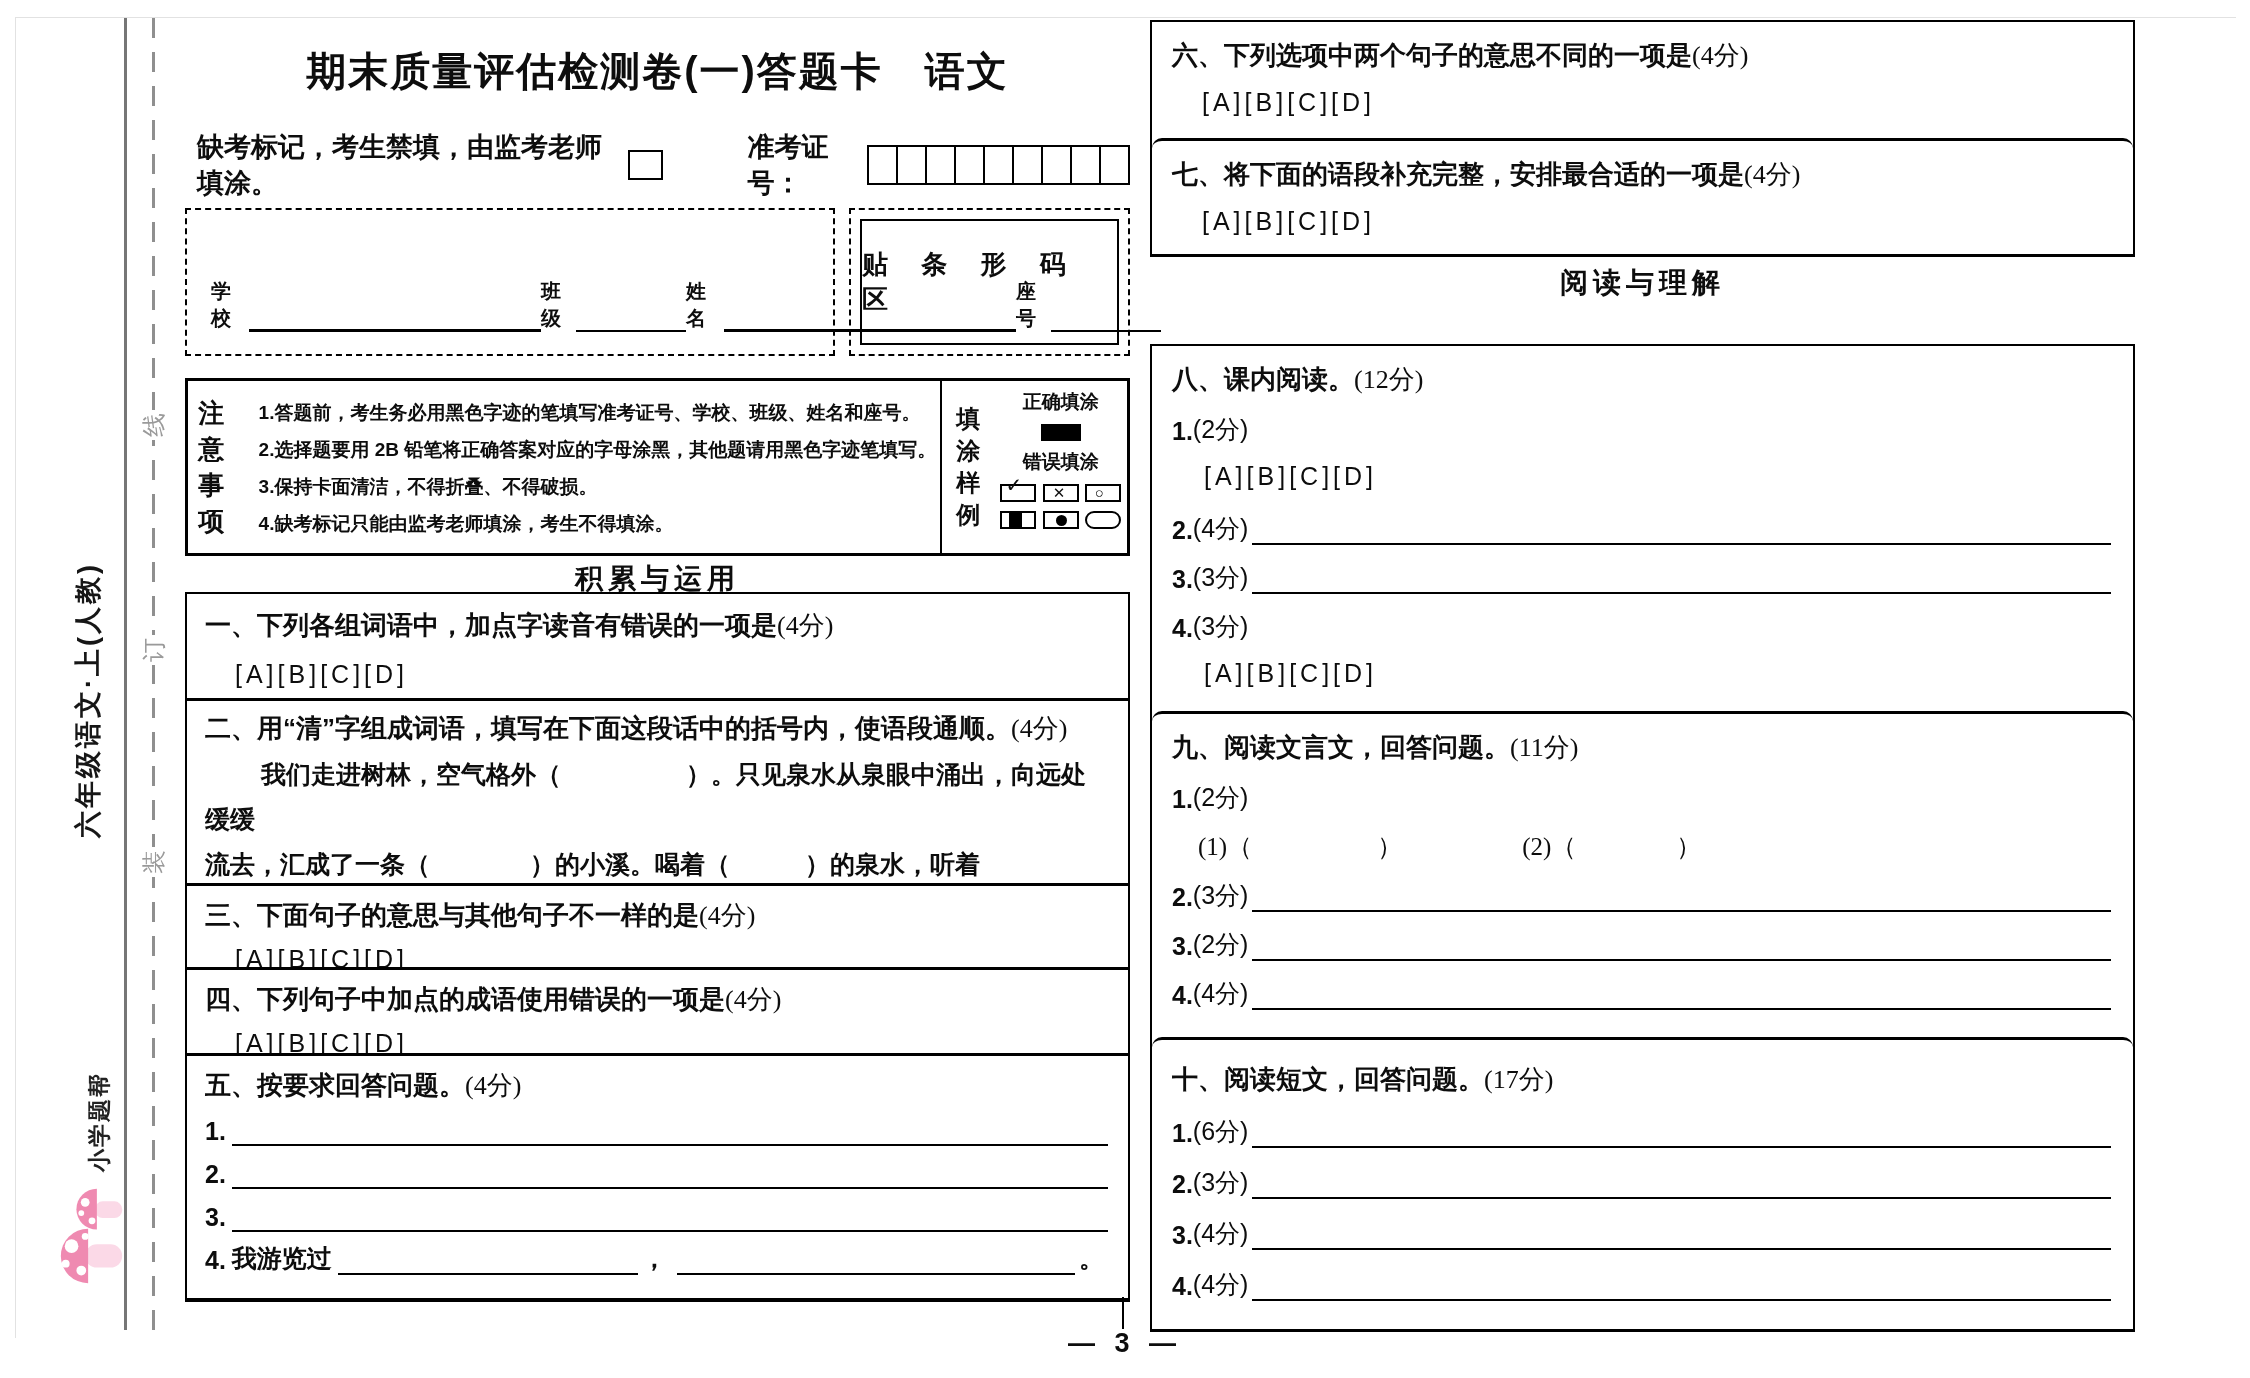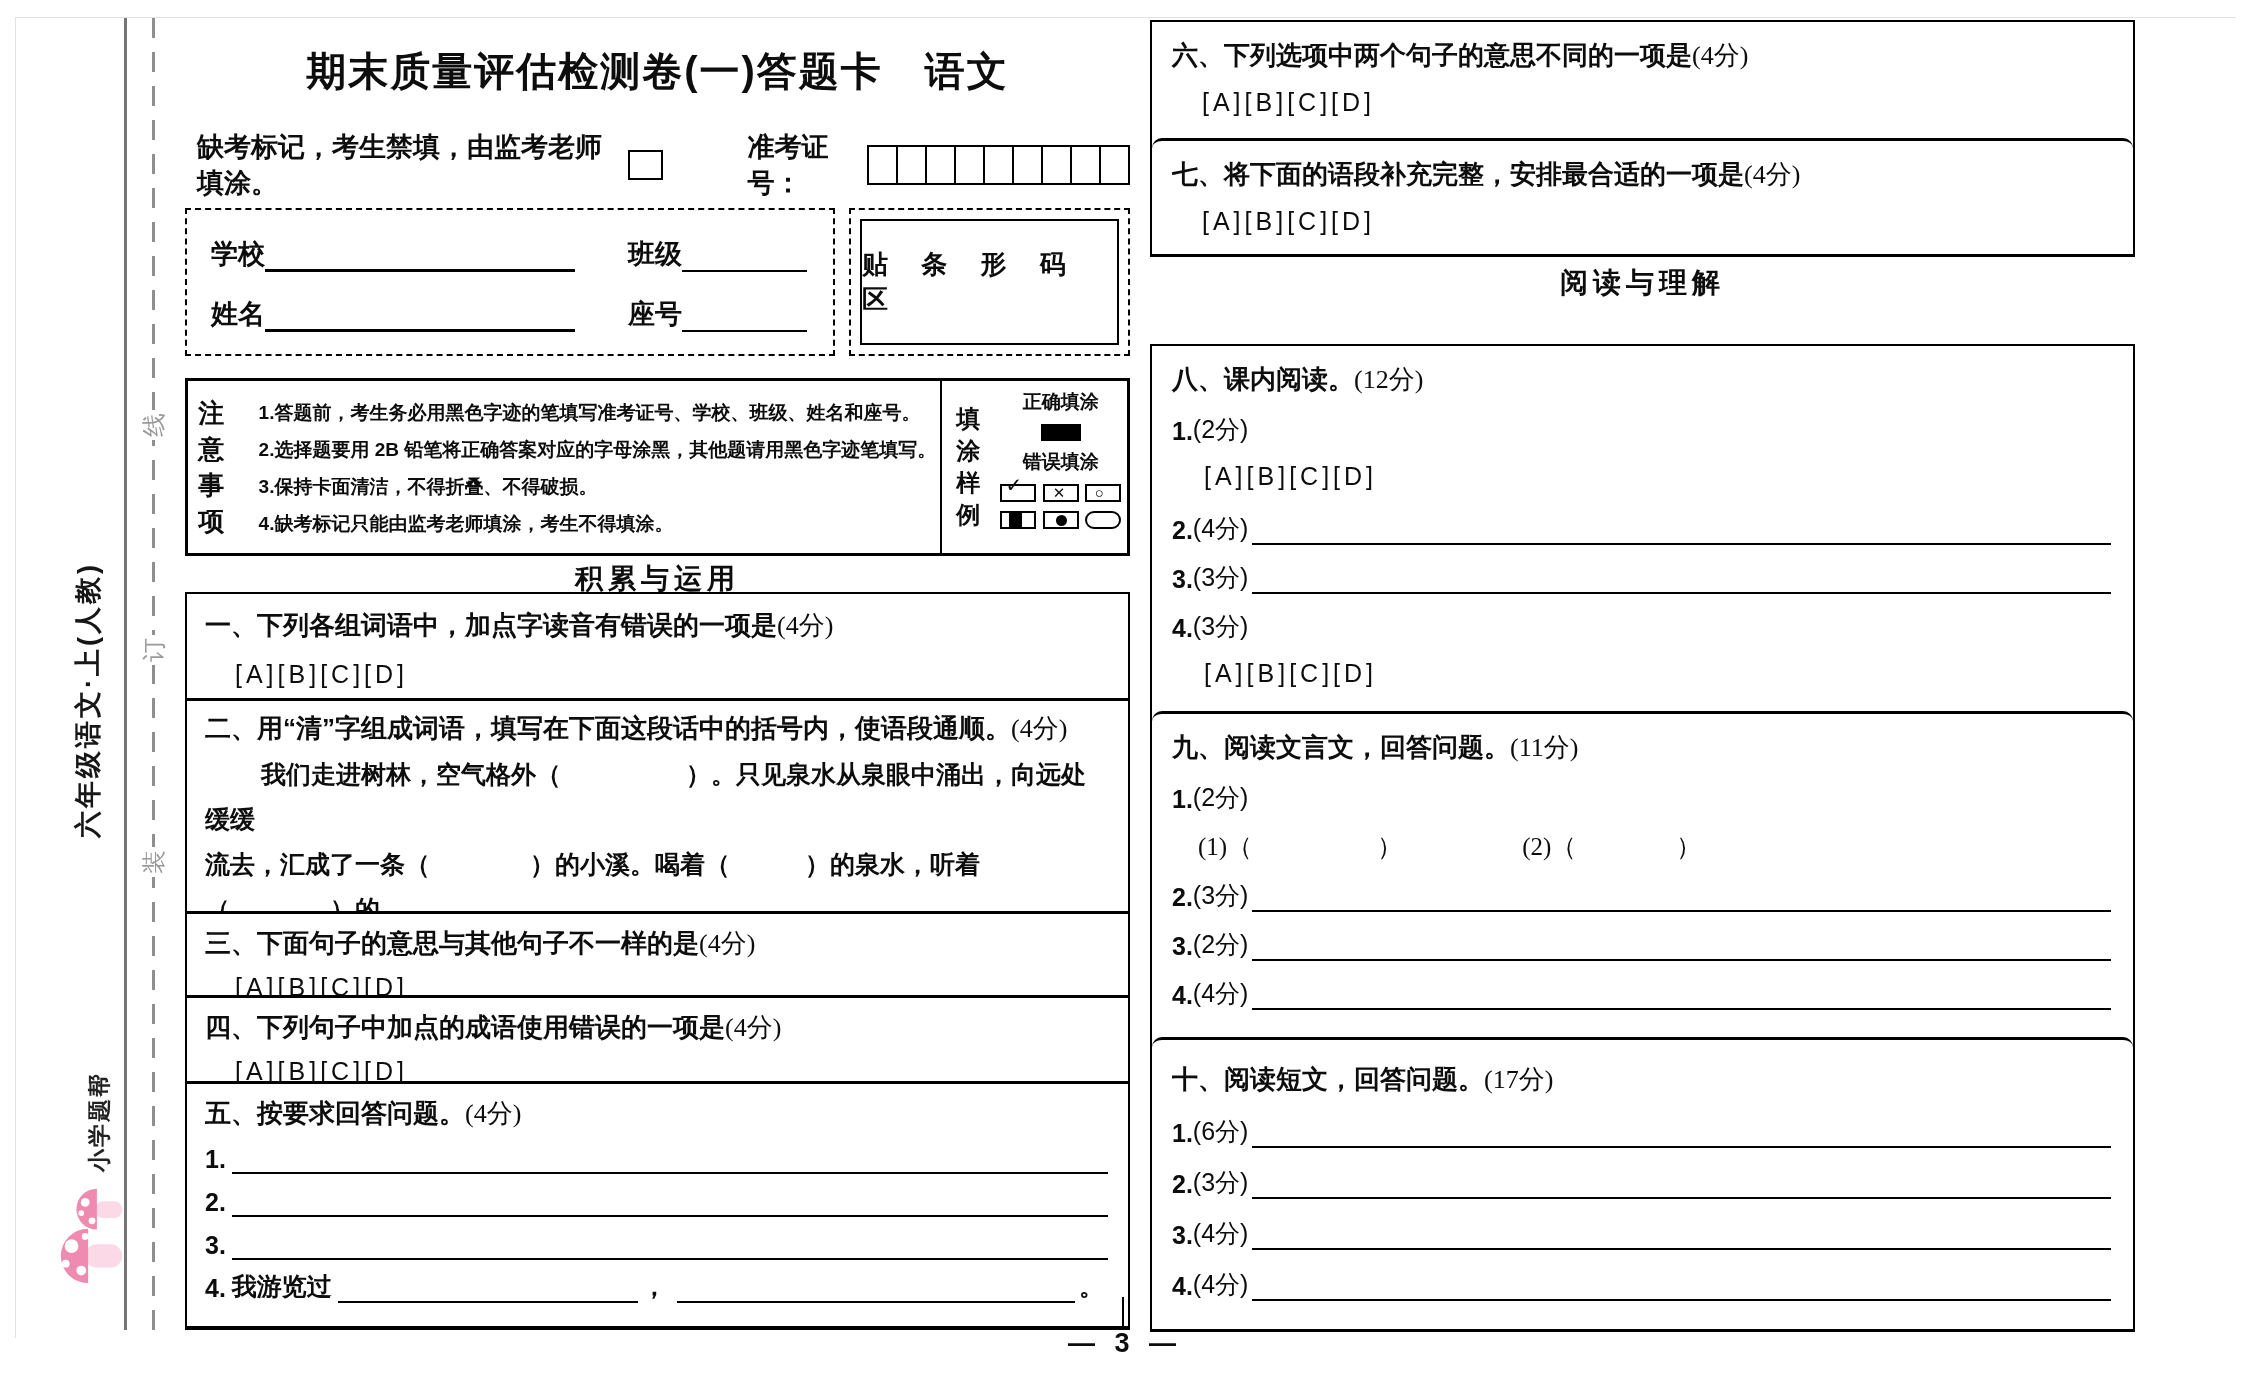--- a/index.html
+++ b/index.html
@@ -30,22 +30,22 @@
 
   .absent-row{position:absolute;left:12px;top:124px;width:933px;height:46px;
     display:flex;align-items:center;font-size:27px;font-weight:bold;}
   .absent-box{width:36px;height:26px;border:2px solid #000;margin-left:8px;}
   .examno-label{margin-left:84px;}
   .examno-cells{display:flex;margin-left:4px;}
   .examno-cells .cell{width:27px;height:36px;border:2px solid #000;margin-left:-2px;background:#fff;}
 
   .info-row{position:absolute;left:0;top:190px;width:945px;display:flex;}
   .student-box{box-sizing:border-box;width:650px;height:148px;border:2px dashed #000;
-    padding:26px 26px 22px 24px;display:flex;flex-direction:column;justify-content:space-between;
-    font-size:27px;font-weight:bold;}
+    padding:26px 26px 22px 24px;display:flex;flex-direction:row;justify-content:space-between;
+    font-size:20px;font-weight:bold;}
   .srow{display:flex;justify-content:space-between;align-items:flex-end;}
   .fld{display:flex;align-items:flex-end;}
   .ln{display:inline-block;border-bottom:3px solid #000;height:4px;}
   .ln.thin{border-bottom-width:2px;}
   .ln.w-long{width:310px;}
   .ln.w-short{width:125px;}
   .barcode-box{box-sizing:border-box;width:281px;height:148px;border:2px dashed #000;
     margin-left:14px;padding:9px;}
   .barcode-inner{box-sizing:border-box;width:100%;height:100%;border:2px solid #000;
     display:flex;align-items:center;justify-content:center;font-size:26px;font-weight:bold;letter-spacing:13px;}
@@ -229,21 +229,21 @@
     </div>
   </div>
 
   <div class="sec-heading heading-left">积累与运用</div>
 
   <div class="qbox qbox-left">
     <div class="qsec" style="height:104px;">
       <div class="q-title"><span>一、下列各组词语中，加点字读音有错误的一项是</span><span class="score">(4分)</span></div>
       <div class="opts">[A][B][C][D]</div>
     </div>
-    <div class="qsec" style="height:213px;padding-top:10px;">
+    <div class="qsec" style="height:185px;padding-top:10px;">
       <div class="q-title"><span>二、用“清”字组成词语，填写在下面这段话中的括号内，使语段通顺。</span><span class="score">(4分)</span></div>
       <div class="passage">
         <div class="ind">我们走进树林，空气格外（　　　　　）。只见泉水从泉眼中涌出，向远处缓缓</div>
         <div>流去，汇成了一条（　　　　）的小溪。喝着（　　　）的泉水，听着（　　　　）的</div>
 
       </div>
     </div>
     <div class="qsec" style="height:84px;padding-top:12px;">
       <div class="q-title"><span>三、下面句子的意思与其他句子不一样的是</span><span class="score">(4分)</span></div>
       <div class="opts" style="margin-top:12px;">[A][B][C][D]</div>

